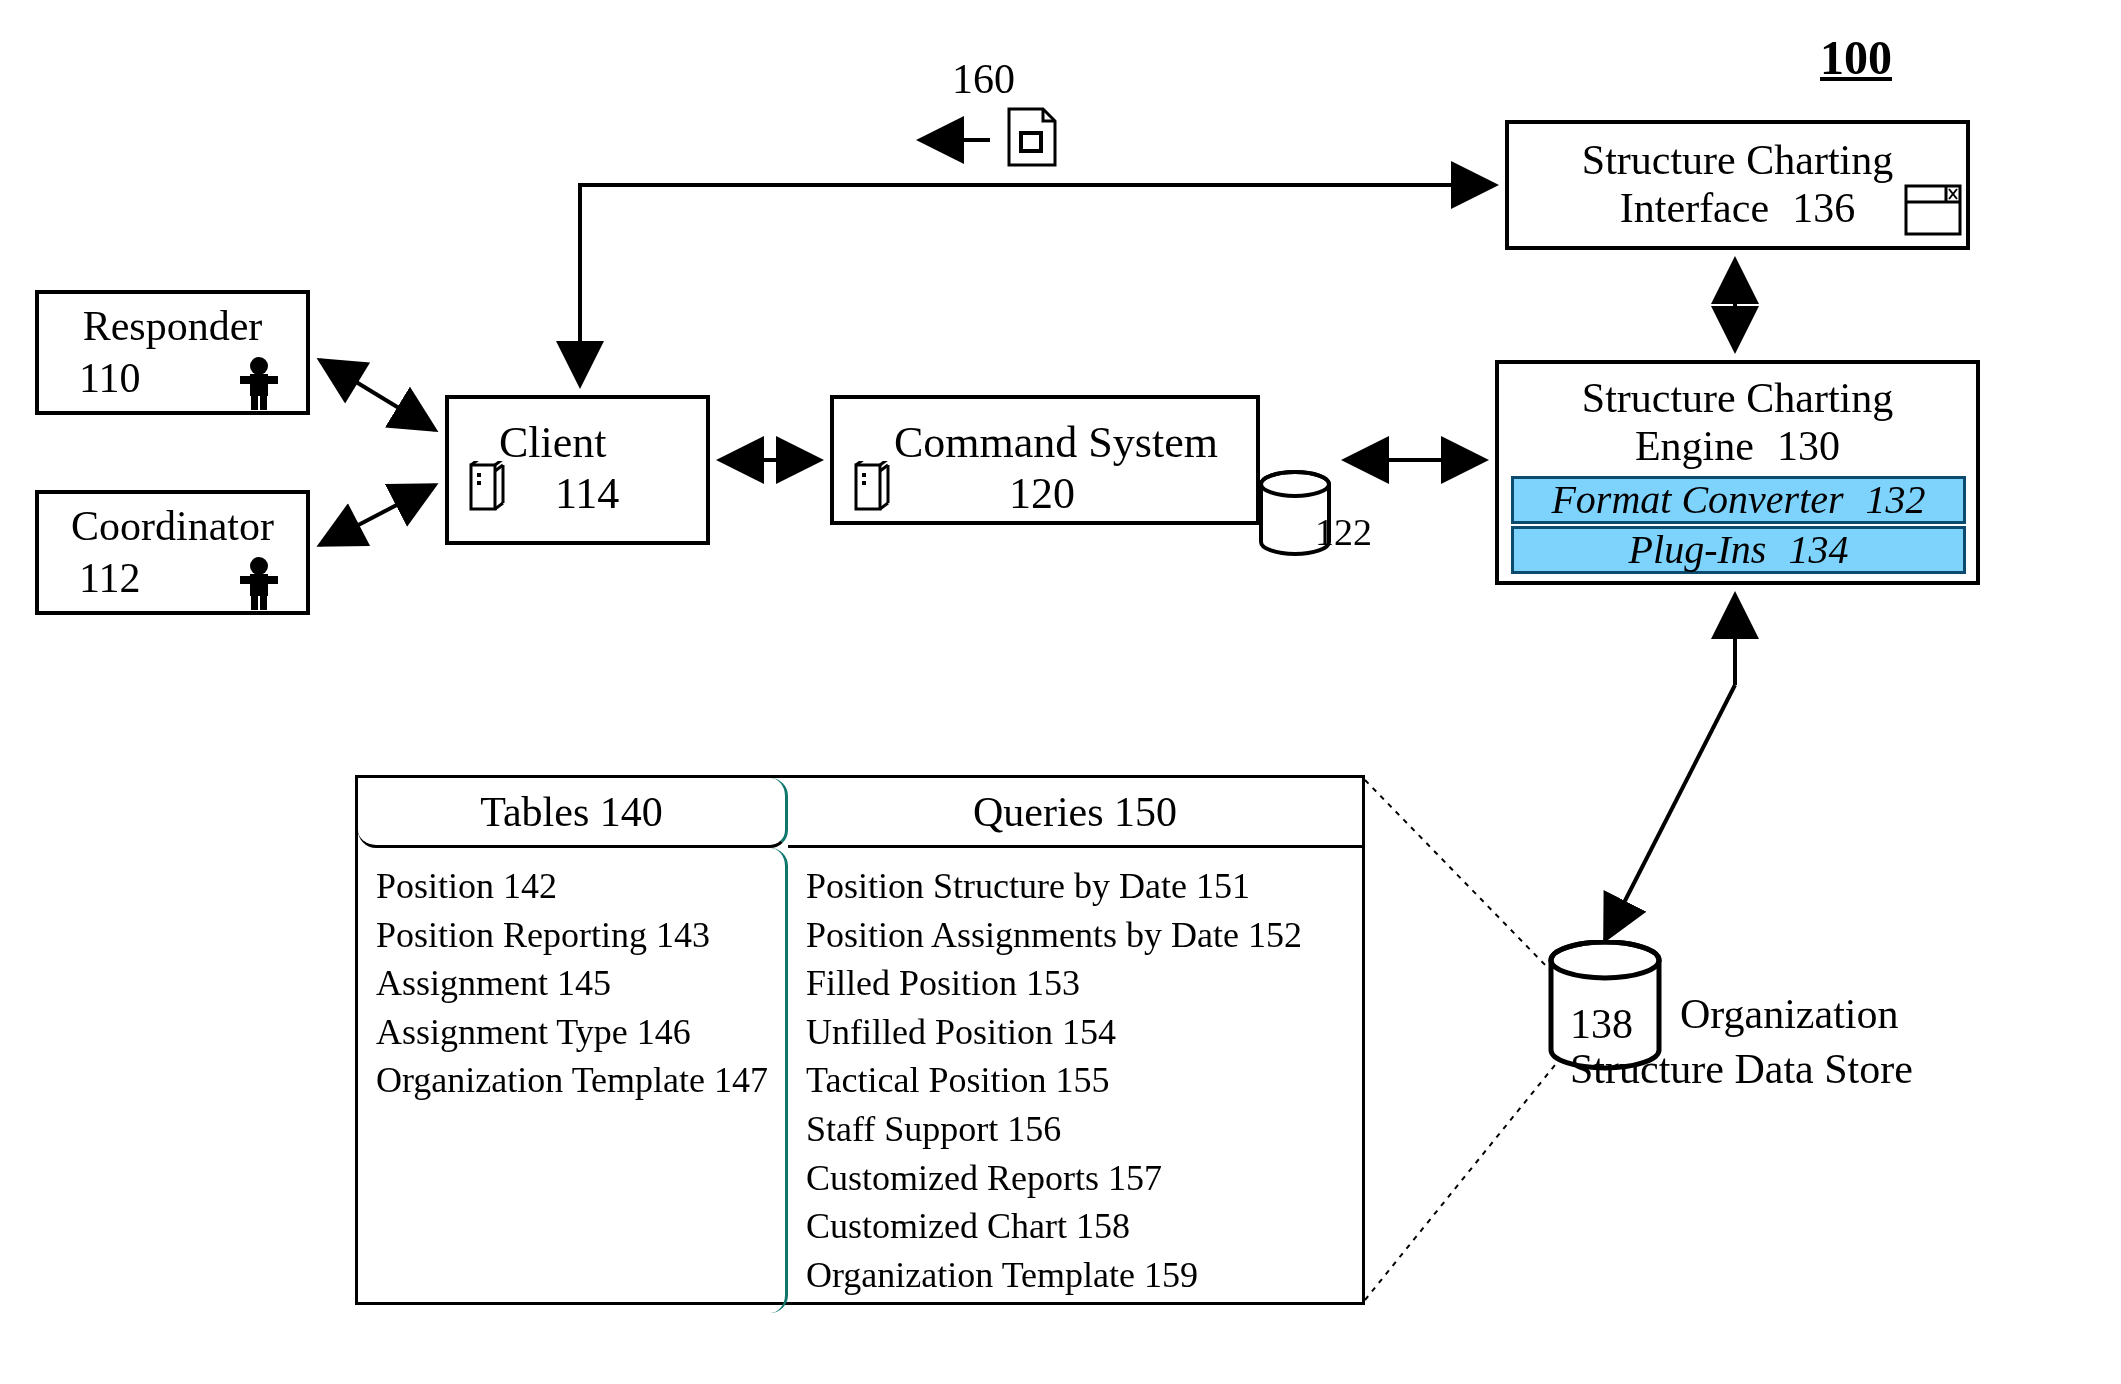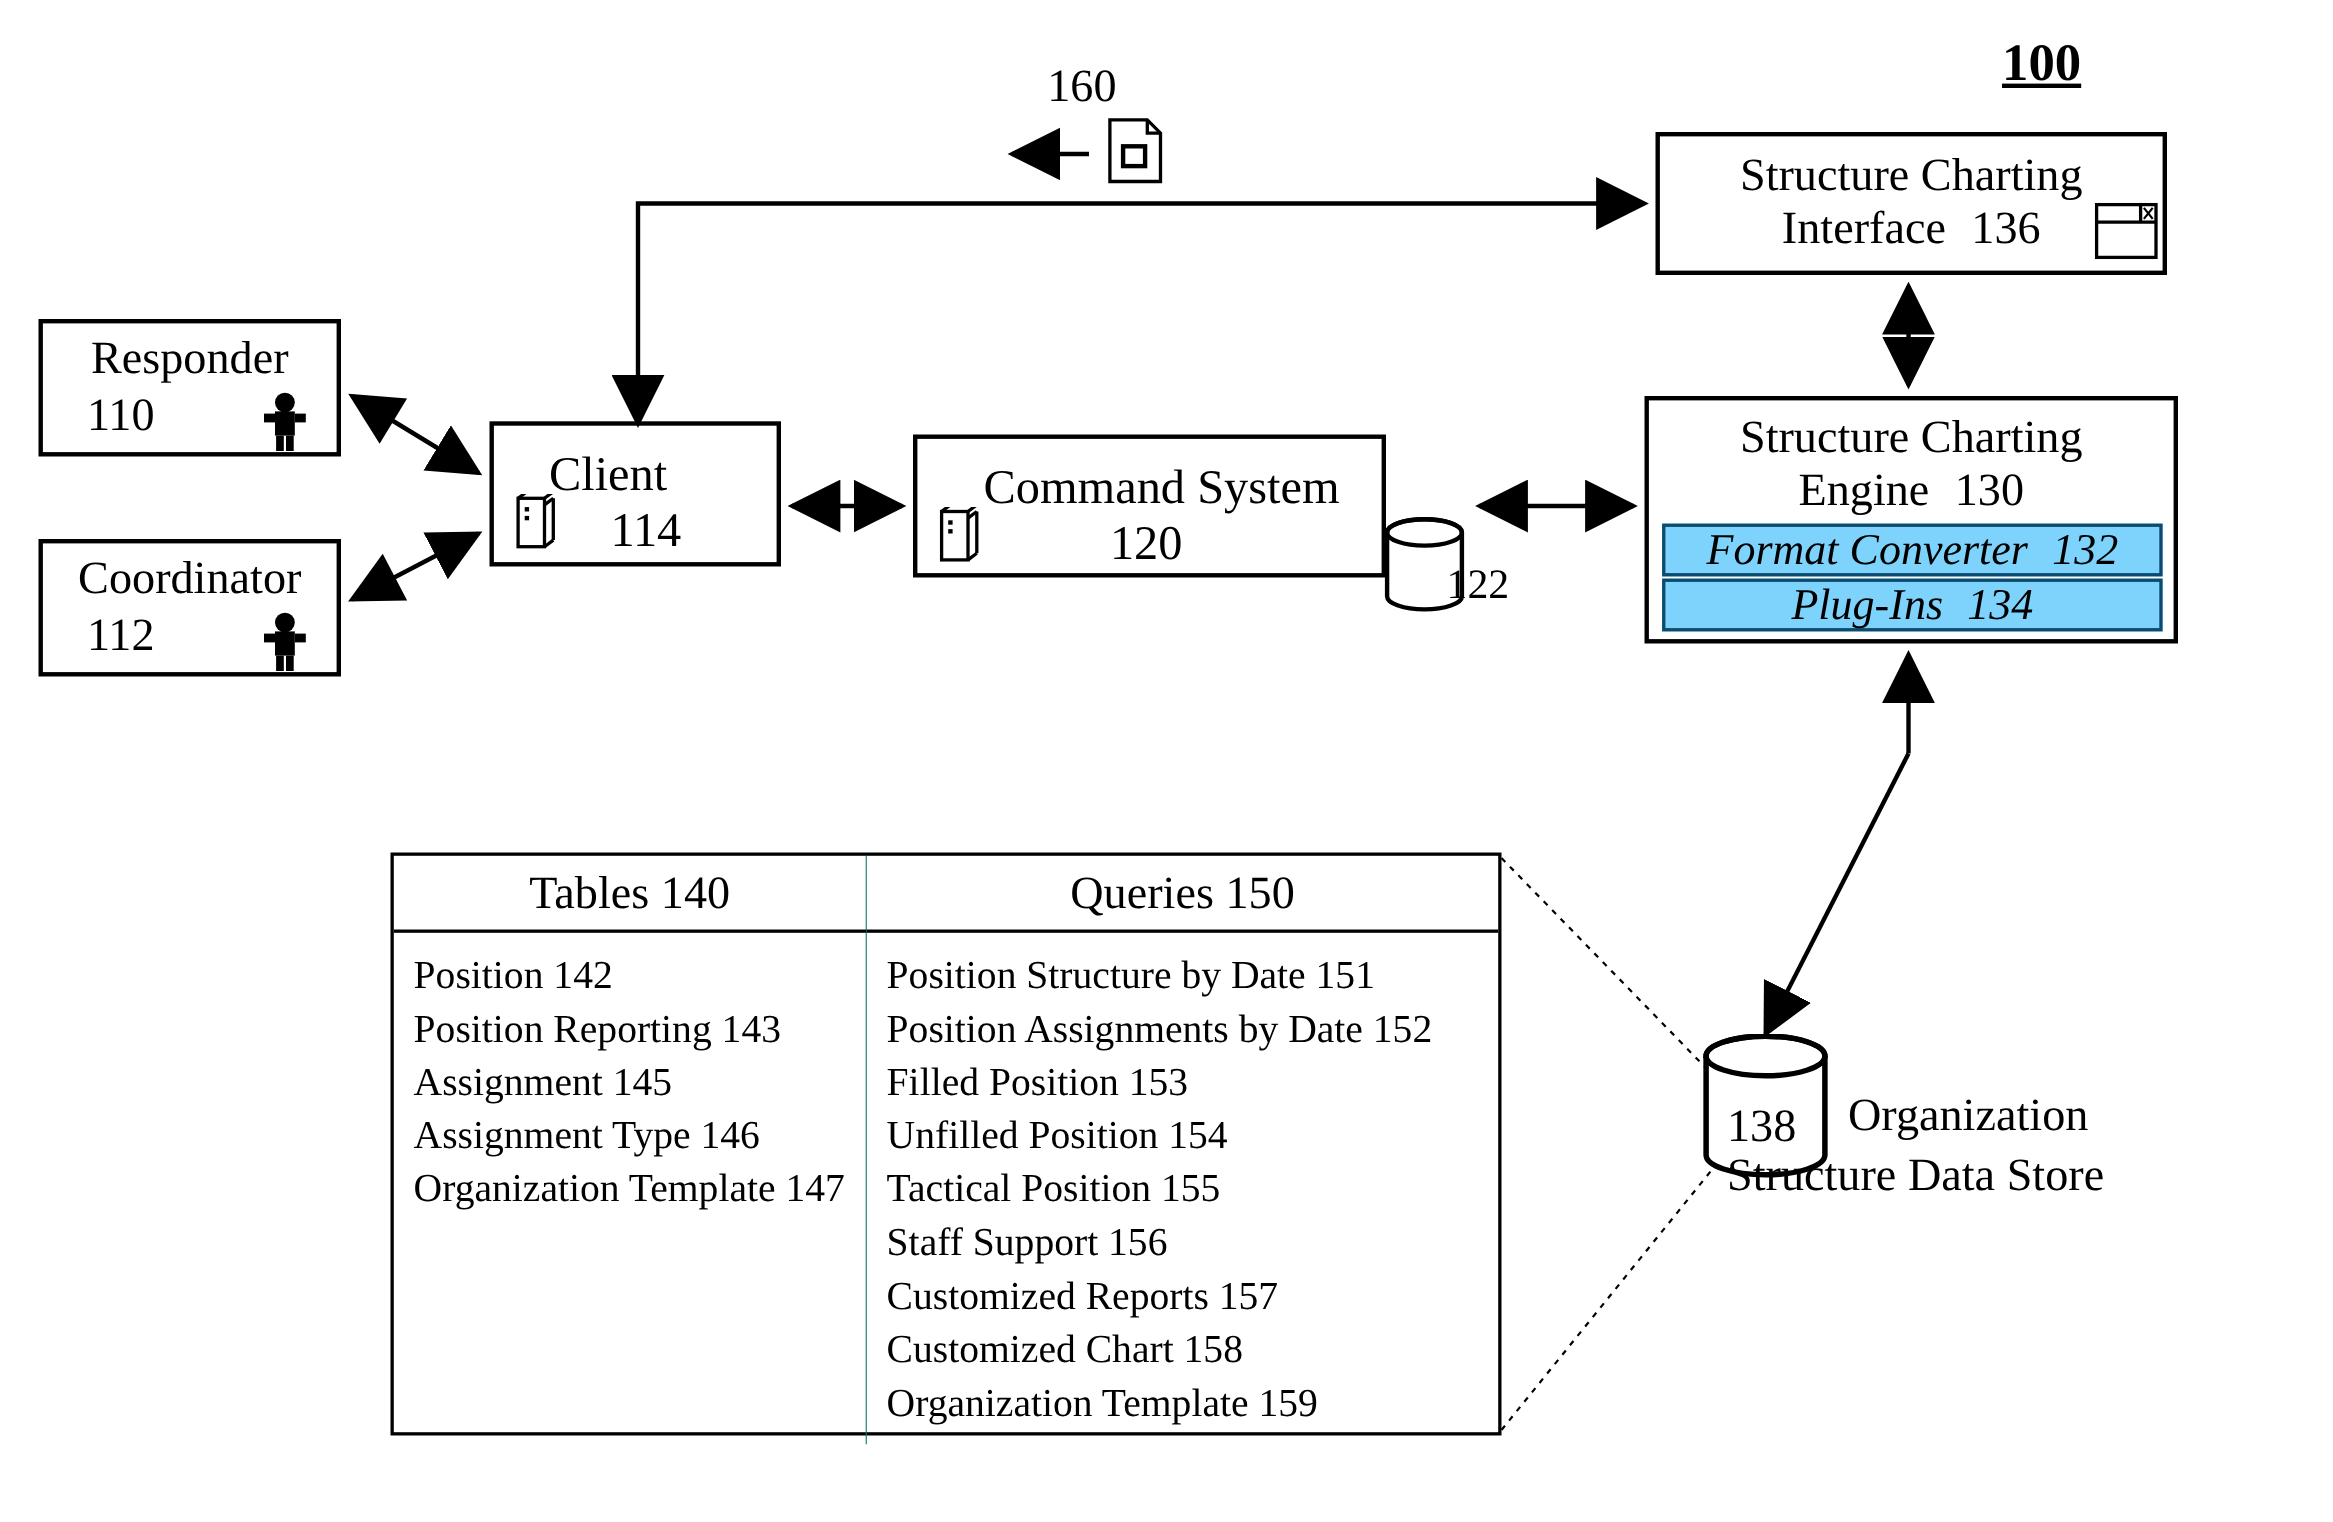--- a/index.html
+++ b/index.html
@@ -46,21 +46,21 @@
     font-size: 38px;
     background: #fff;
   }
   .twocol .hdr {
     border-bottom: 3px solid #000;
     display: flex;
     align-items: center;
     justify-content: center;
     font-size: 42px;
   }
-  .twocol .col-left  { border-right: 1px solid #0f766e; }
+  .twocol .col-left  { border-right: 3px solid #0f766e; border-radius: 18px; }
   .twocol .body {
     padding: 14px 18px;
     line-height: 1.35;
     font-size: 36px;
   }
   .twocol .body div { white-space: nowrap; }
   
   .inner-box {
     position: absolute;
     border: 3px solid #0c4a6e;
@@ -118,21 +118,21 @@
     <svg class="person" style="left:195px; top:62px;" width="50" height="55" viewBox="0 0 50 55">
       <circle cx="25" cy="10" r="9" fill="#000"></circle>
       <rect x="16" y="18" width="18" height="22" fill="#000"></rect>
       <rect x="6" y="20" width="10" height="8" fill="#000"></rect>
       <rect x="34" y="20" width="10" height="8" fill="#000"></rect>
       <rect x="17" y="40" width="7" height="14" fill="#000"></rect>
       <rect x="26" y="40" width="7" height="14" fill="#000"></rect>
     </svg>
   </div>
 
-  <div class="box" style="left:445px; top:383px; width:265px; height:132px;">
+  <div class="box" style="left:445px; top:395px; width:265px; height:150px;">
     <div style="font-size:44px; padding-top:18px; padding-left:50px; text-align:left;">
       <span>Client</span>
     </div>
     <div style="font-size:44px; padding-left:106px; text-align:left;">
       <span>114</span>
     </div>
     <svg class="server" style="left:18px; top:62px;" width="40" height="55" viewBox="0 0 40 55">
       <rect x="4" y="4" width="24" height="44" fill="none" stroke="#000" stroke-width="3"></rect>
       <line x1="28" y1="10" x2="36" y2="4" stroke="#000" stroke-width="3"></line>
       <line x1="28" y1="48" x2="36" y2="42" stroke="#000" stroke-width="3"></line>

